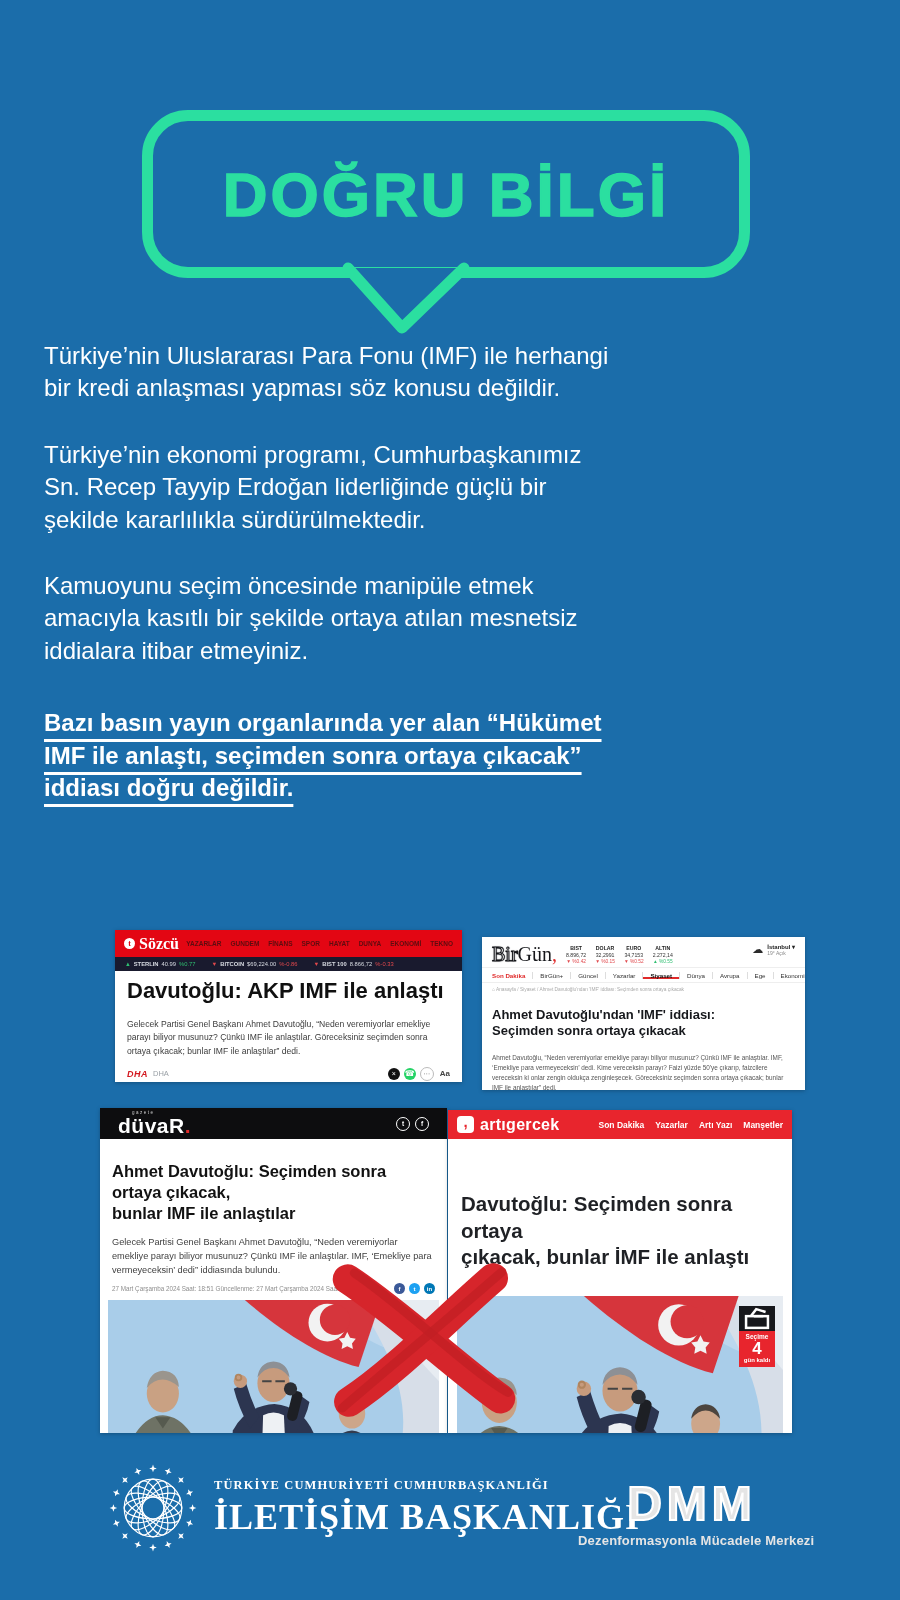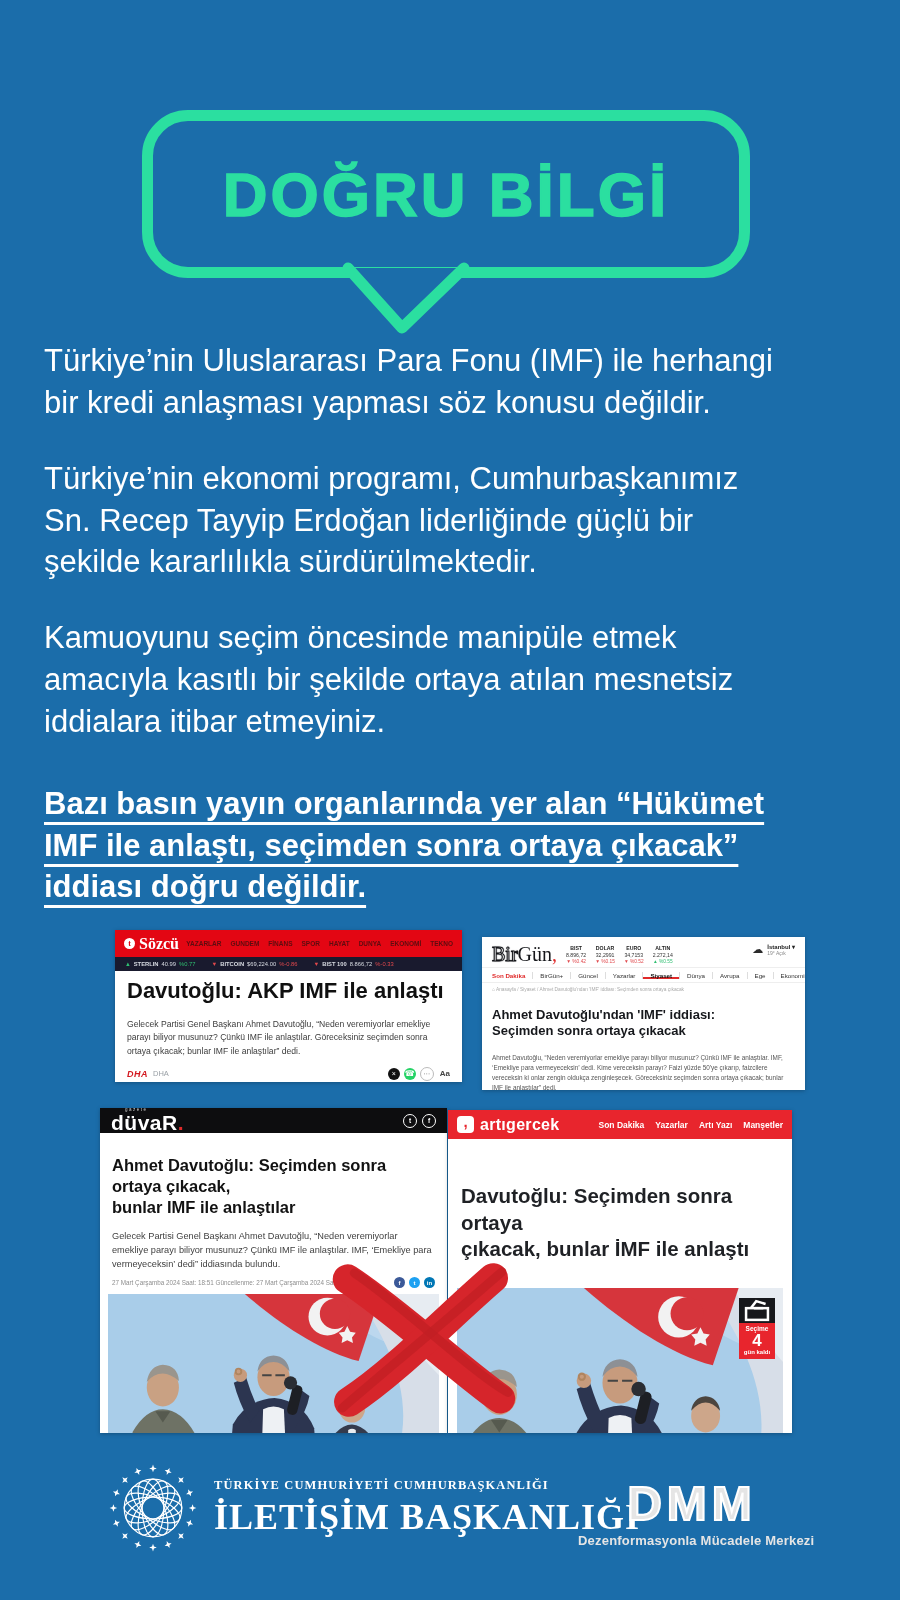--- a/index.html
+++ b/index.html
@@ -7,21 +7,21 @@
           font-family:"Liberation Sans",sans-serif;}
 
   
   .bubble{position:absolute;left:142px;top:110px;width:608px;height:168px;box-sizing:border-box;
           border:11px solid #2BDFA0;border-radius:46px;display:flex;align-items:center;justify-content:center;}
   .bubble-title{font-size:62px;font-weight:700;color:#2BDFA0;letter-spacing:3px;-webkit-text-stroke:1.5px #2BDFA0;white-space:nowrap;}
   .bubble-tail{position:absolute;left:336px;top:260px;width:140px;height:80px;}
 
   
   .intro{position:absolute;left:44px;top:340px;width:816px;color:#fff;}
-  .intro p{margin:0 0 34px;font-size:31px;line-height:1.35;white-space:pre-line;}
+  .intro p{margin:0 0 34px;font-size:24px;line-height:1.35;white-space:pre-line;}
   .intro p.p3{margin-bottom:40px;}
   .claim{font-weight:700;font-size:31.5px;line-height:1.38;white-space:pre-line;
          text-decoration:underline;text-underline-offset:8px;text-decoration-thickness:3px;}
 
   
   .card{position:absolute;background:#fff;box-shadow:0 1px 4px rgba(0,0,0,.25);overflow:hidden;}
 
   
   .sozcu{left:115px;top:930px;width:347px;height:152px;}
   .sz-head{height:27px;background:#E30613;display:flex;align-items:center;padding:0 9px;gap:6px;}
@@ -65,21 +65,21 @@
           padding:0 10px;font-size:6.2px;color:#333;white-space:nowrap;overflow:hidden;}
   .bg-nav span{padding:0 7px;border-left:1px solid #DDD;}
   .bg-nav span.first{border-left:none;padding-left:0;color:#E02A2A;font-weight:700;}
   .bg-nav span.active{color:#111;font-weight:700;box-shadow:inset 0 -2px 0 #E02A2A;}
   .bg-crumb{font-size:4.8px;color:#AAA;padding:4px 10px 2px;white-space:nowrap;overflow:hidden;}
   .bg-headline{font-size:13px;font-weight:800;color:#16181C;line-height:1.25;padding:2px 10px 3px;white-space:pre-line;}
   .bg-body{font-size:6.4px;color:#555;line-height:1.55;padding:0 10px;}
 
   
   .duvar{left:100px;top:1108px;width:347px;height:325px;}
-  .dv-head{height:25px;background:#0D0D0F;display:flex;align-items:center;padding:0 11px;text-align:center;}
+  .dv-head{height:31px;background:#0D0D0F;display:flex;align-items:center;padding:0 18px;text-align:center;}
   .dv-brand{position:relative;color:#fff;font-size:21px;font-weight:700;letter-spacing:.5px;padding-top:4px;line-height:1;}
   .dv-gazete{position:absolute;top:0;left:14px;font-size:4.5px;color:#CCC;letter-spacing:1.5px;font-weight:400;}
   .dv-r{font-weight:800;} .dv-dot{color:#E02A2A;}
   .dv-icons{margin-left:auto;display:flex;gap:5px;}
   .ring{width:12px;height:12px;border-radius:50%;border:1px solid #fff;color:#fff;font-size:6.5px;
         display:flex;align-items:center;justify-content:center;font-weight:700;}
   .dv-content{padding:8px 12px 4px;}
   .dv-headline{font-size:16.5px;font-weight:800;color:#121212;line-height:1.28;margin-bottom:12px;white-space:pre-line;}
   .dv-body{font-size:9.2px;color:#3F3F3F;line-height:1.5;margin-bottom:6px;}
   .dv-meta-row{display:flex;align-items:center;}
@@ -90,21 +90,21 @@
   .photo{margin:2px 8px 6px;height:172px;position:relative;overflow:hidden;background:#9CC3E5;}
   .photo svg{display:block;width:100%;height:100%;}
 
   
   .artigercek{left:448px;top:1110px;width:344px;height:323px;}
   .ag-head{height:29px;background:#E8252D;display:flex;align-items:center;padding:0 9px;gap:6px;overflow:hidden;}
   .ag-mark{width:17px;height:17px;background:#fff;border-radius:4px;color:#E8252D;font-weight:800;font-size:15px;
            display:flex;align-items:center;justify-content:center;line-height:0;padding-bottom:6px;box-sizing:border-box;}
   .ag-brand{color:#fff;font-weight:800;font-size:16px;letter-spacing:.3px;}
   .ag-nav{margin-left:auto;display:flex;gap:11px;font-size:8.5px;font-weight:700;color:#fff;white-space:nowrap;}
-  .ag-content{padding:27px 13px 6px;}
+  .ag-content{padding:15px 13px 6px;margin-top:20px;}
   .ag-headline{font-size:20.5px;font-weight:800;color:#1F2125;line-height:1.3;white-space:pre-line;}
   .ag-photo{margin:2px 9px 8px;height:196px;position:relative;overflow:hidden;background:#9CC3E5;}
   .ag-photo svg{display:block;width:100%;height:100%;}
   .ag-badge{position:absolute;top:10px;right:8px;width:36px;text-align:center;}
   .ag-badge-top{background:#17181C;height:25px;display:flex;align-items:center;justify-content:center;}
   .ag-badge-red{background:#E8252D;color:#fff;padding:2px 0 4px;}
   .bt{font-size:6.5px;font-weight:700;} .bn{font-size:17px;font-weight:800;line-height:1;} .bb{font-size:6px;font-weight:700;}
 
   
   .redx{position:absolute;left:322px;top:1254px;width:198px;height:170px;transform:rotate(-2deg);pointer-events:none;}

